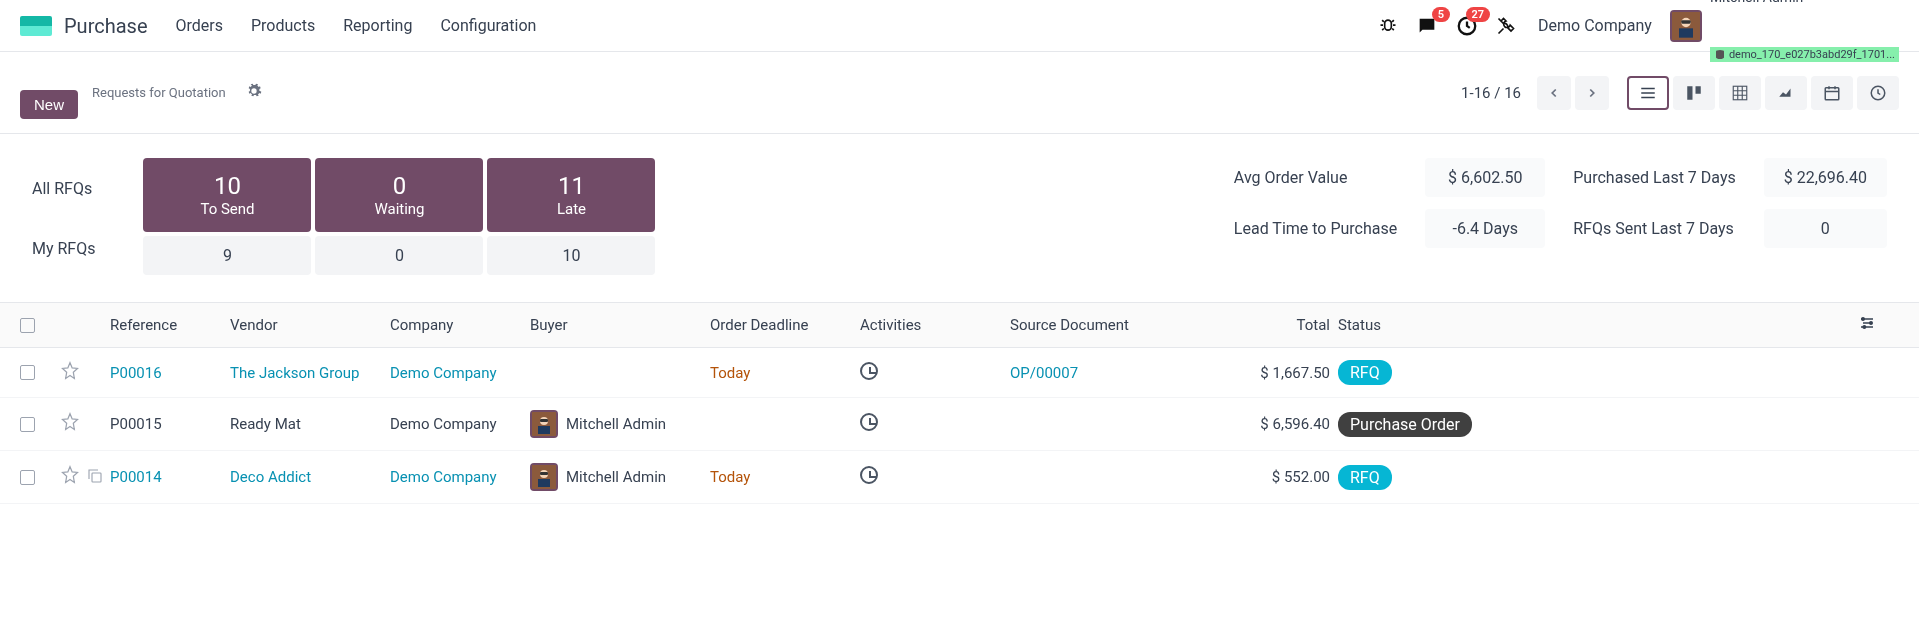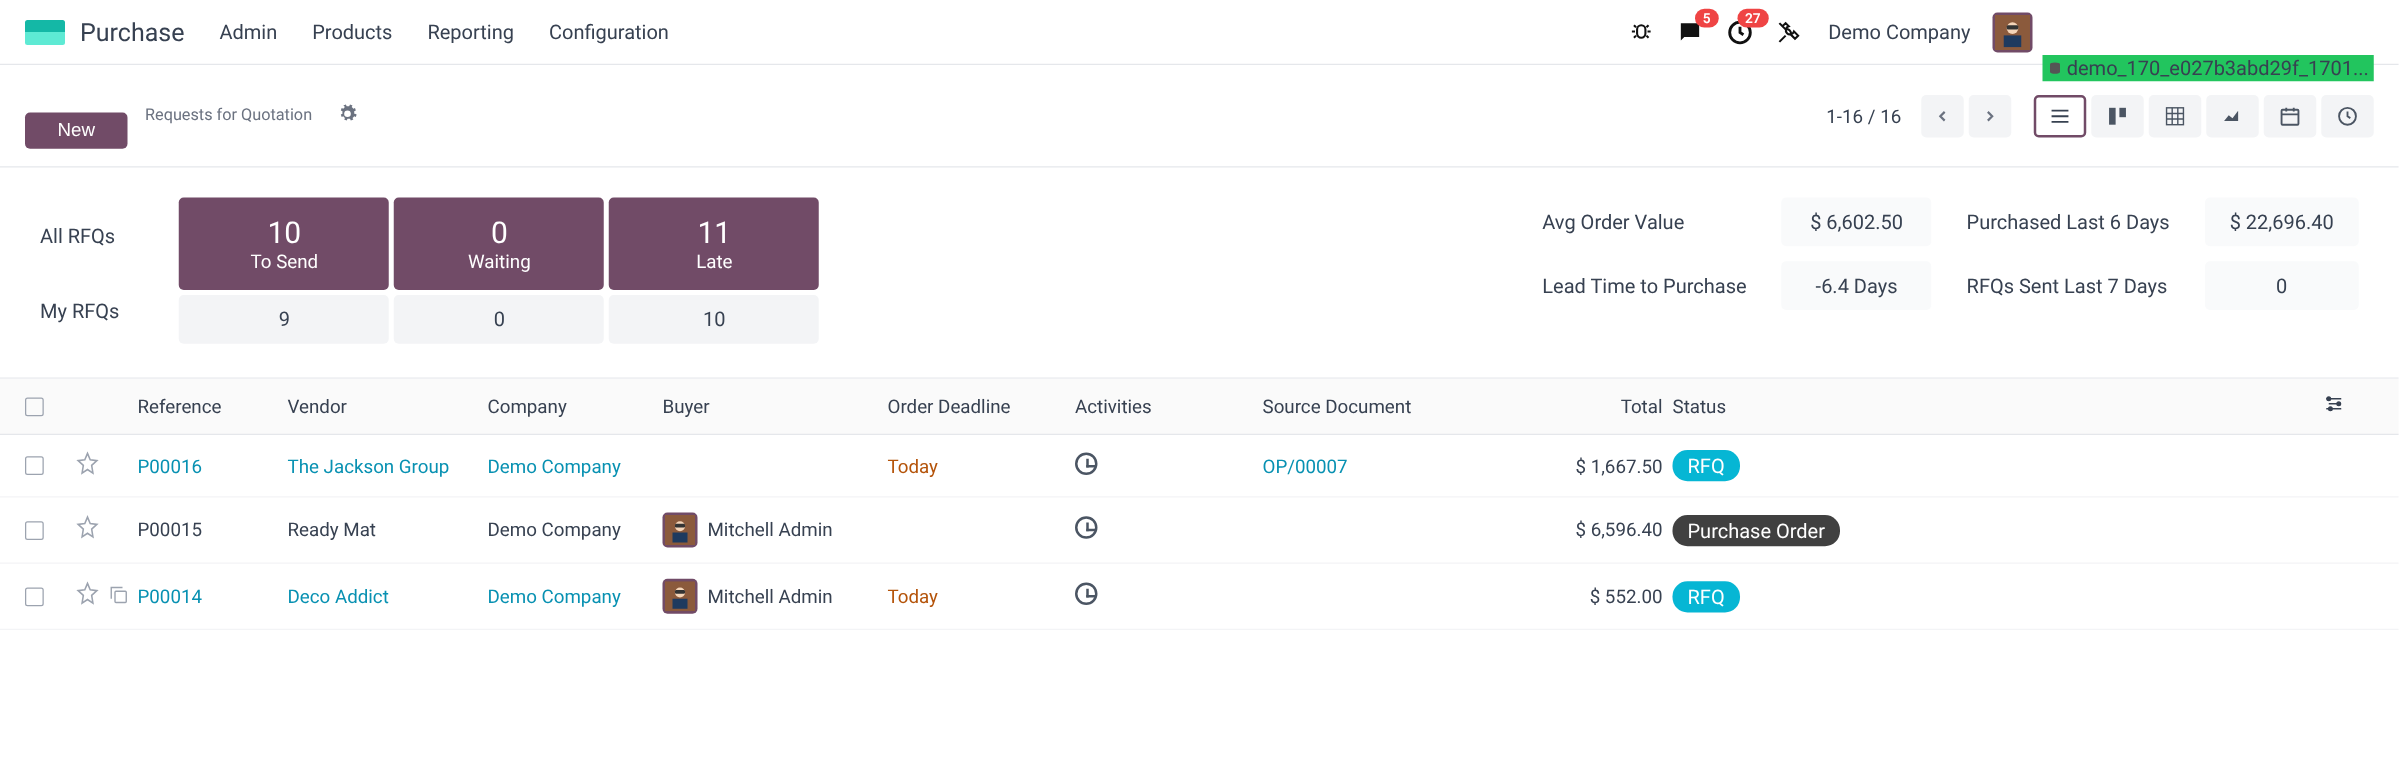--- a/index.html
+++ b/index.html
@@ -10,23 +10,23 @@
 .nav-item { font-size: 16px; color: #374151; margin-right: 28px; cursor: pointer; }
 .topbar-spacer { flex: 1; }
 .topbar-icon { margin-left: 18px; cursor: pointer; display: flex; align-items: center; position: relative; }
 .badge { background: #ef4444; color: #fff; font-size: 11px; border-radius: 9px; padding: 1px 6px; position: absolute; top: -8px; right: -12px; font-weight: 600; }
 .company-name { font-size: 16px; margin-left: 22px; }
 .avatar { width: 32px; height: 32px; border-radius: 4px; background: #714b67; display: inline-flex; align-items: center; justify-content: center; overflow: hidden; }
 .avatar svg { width: 28px; height: 28px; }
 .user-block { display: flex; align-items: center; margin-left: 18px; }
 .user-text { margin-left: 8px; }
 .user-name { font-size: 14px; }
-.db-name { font-size: 16px; background: #22c55e; padding: 1px 4px; display: flex; align-items: center; margin-top: 42px; }
+.db-name { font-size: 11px; background: #86efac; padding: 1px 4px; display: flex; align-items: center; margin-top: 42px; }
 .control-bar { display: flex; align-items: center; padding: 14px 20px; border-bottom: 1px solid #e5e7eb; }
-.new-btn { background: #714b67; color: #fff; padding: 6px 26px; border-radius: 4px; font-size: 15px; border: none; cursor: pointer; margin-right: 14px; margin-top: 24px; }
+.new-btn { background: #714b67; color: #fff; padding: 6px 14px; border-radius: 4px; font-size: 15px; border: none; cursor: pointer; margin-right: 14px; margin-top: 24px; }
 .page-title { font-size: 13px; color: #6b7280; margin-right: 20px; }
 .gear { cursor: pointer; color: #6b7280; }
 .search-wrap { display: flex; align-items: center; margin-left: auto; margin-right: auto; width: 500px; border: 1px solid #9ca3af; border-radius: 6px; height: 38px; }
 .search-icon-box { padding: 0 10px; color: #6b7280; }
 .search-input { flex: 1; border: none; outline: none; font-size: 15px; color: #374151; background: transparent; }
 .search-dd { border-left: 1px solid #d1d5db; padding: 0 10px; cursor: pointer; height: 100%; display: flex; align-items: center; }
 .pager { margin-left: auto; font-size: 15px; color: #374151; margin-right: 12px; }
 .pager-btn { width: 34px; height: 34px; background: #f3f4f6; border: none; border-radius: 4px; margin-left: 4px; cursor: pointer; color: #6b7280; display: inline-flex; align-items: center; justify-content: center; }
 .view-group { display: flex; margin-left: 18px; gap: 4px; }
 .view-btn { width: 42px; height: 34px; background: #f3f4f6; border: none; border-radius: 4px; cursor: pointer; display: inline-flex; align-items: center; justify-content: center; color: #4b5563; }
@@ -66,21 +66,21 @@
 .sm-avatar { width: 28px; height: 28px; border-radius: 4px; background: #714b67; display: inline-flex; align-items: center; justify-content: center; }
 .clock-icon { width: 18px; height: 18px; border: 2px solid #4b5563; border-radius: 50%; position: relative; display: inline-block; }
 .clock-icon::after { content: ''; position: absolute; width: 5px; height: 5px; border-left: 2px solid #4b5563; border-bottom: 2px solid #4b5563; top: 3px; left: 7px; }
 </style>
 </head>
 <body>
 
 <div class="topbar">
   <div class="logo"></div>
   <div class="app-title">Purchase</div>
-  <div class="nav-item">Admin</div>
+  <div class="nav-item">Orders</div>
   <div class="nav-item">Products</div>
   <div class="nav-item">Reporting</div>
   <div class="nav-item">Configuration</div>
   <div class="topbar-spacer"></div>
   <div class="topbar-icon">
     <svg width="20" height="20" viewBox="0 0 24 24" fill="#111">
         <path d="M12 5a4 4 0 0 1 4 4v4a4 4 0 0 1-8 0V9a4 4 0 0 1 4-4zm-6 6H3m18 0h-3M7 7L5 5m14 0l-2 2M7 15l-2 2m14 0l-2-2" stroke="#111" stroke-width="2" fill="none"></path>
       </svg>
   </div>
   <div class="topbar-icon">
@@ -199,21 +199,21 @@
         <div class="num">11</div>
         <div class="lbl">Late</div>
       </div>
     <div class="rfq-bot">9</div>
     <div class="rfq-bot">0</div>
     <div class="rfq-bot">10</div>
   </div>
   <div class="stats">
     <div class="stat-label">Avg Order Value</div>
     <div class="stat-val">$ 6,602.50</div>
-    <div class="stat-label">Purchased Last 6 Days</div>
+    <div class="stat-label">Purchased Last 7 Days</div>
     <div class="stat-val">$ 22,696.40</div>
     <div class="stat-label">Lead Time to Purchase</div>
     <div class="stat-val">-6.4 Days</div>
     <div class="stat-label">RFQs Sent Last 7 Days</div>
     <div class="stat-val">0</div>
   </div>
 </div>
 
 <div class="table-head">
   <div class="col-check">

